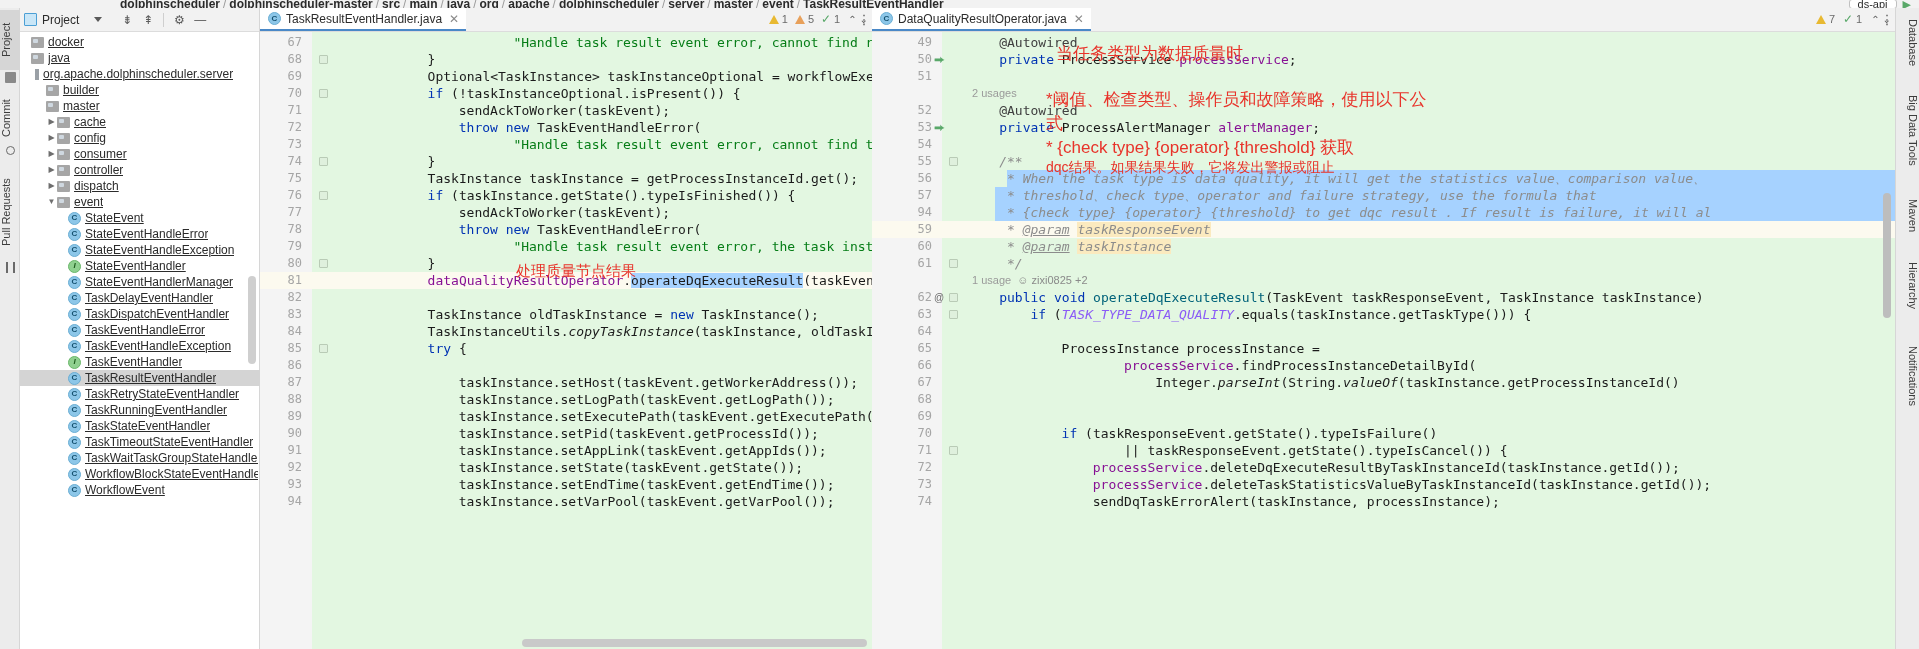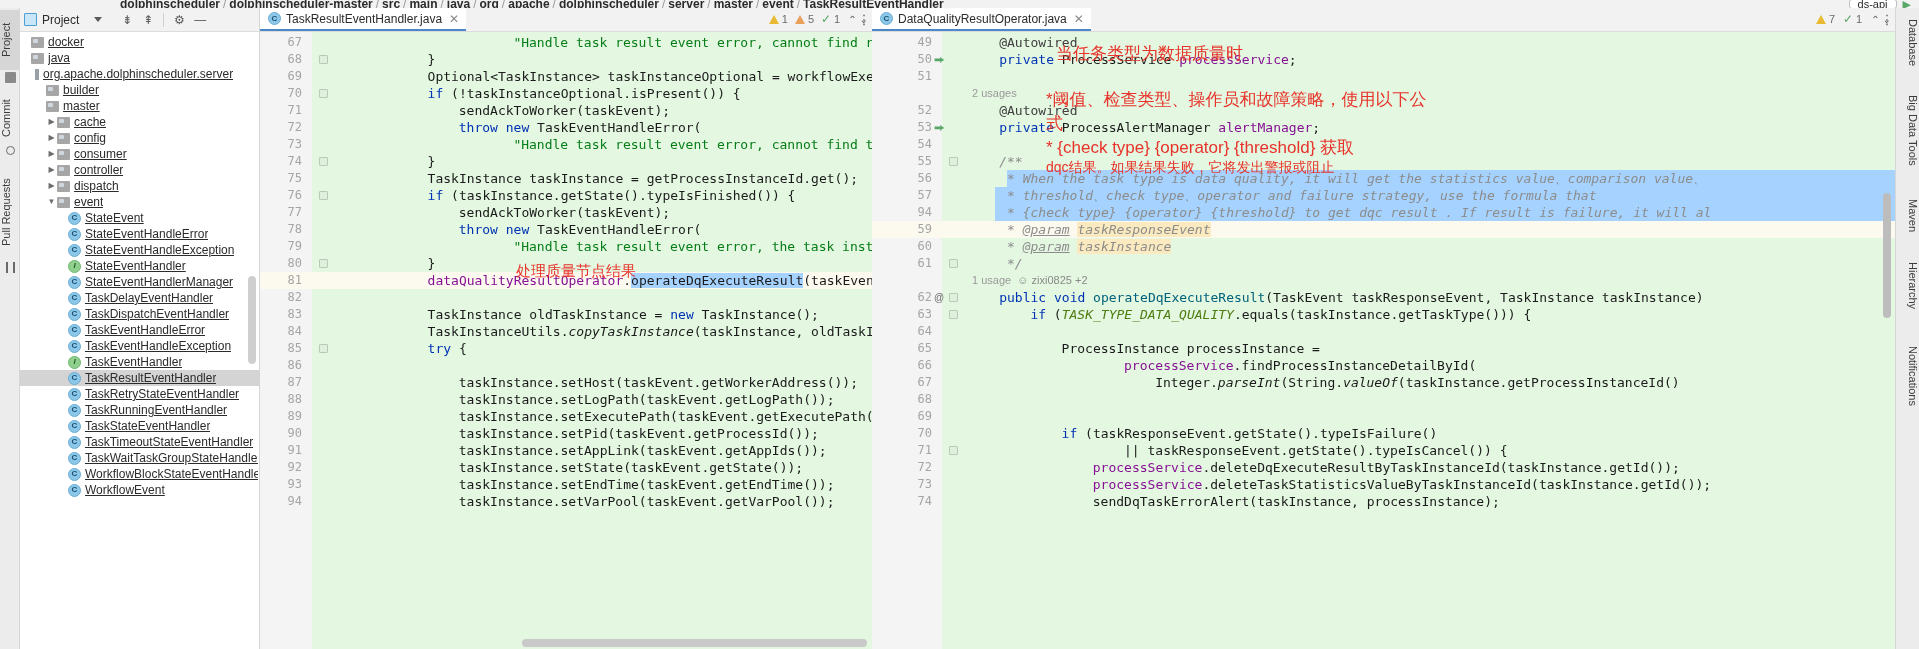--- a/index.html
+++ b/index.html
@@ -101,21 +101,21 @@
   }
   .rowbg { position:absolute; height:17px; }
 
   .k { color:#0033b3; }
   .s { color:#067d17; }
   .c { color:#8c8c8c; font-style:italic; }
   .fld { color:#871094; }
   .mth { color:#00627a; }
   .ital { font-style:italic; }
   .ann { color:#404040; }
-  .st { color:#4d7c0f; font-style:italic;}
+  .st { color:#8b5cf6; font-style:italic;}
 
   .sel-blue { background:#a6d2ff; }
   .caretline { background:#fcfaef; }
   .ident-hl { background:#fbeabf; }
   .usagehint { position:absolute; font-size:11px; color:#9a9a9a; height:17px; line-height:17px; white-space:nowrap;}
   .usagehint .au { color:#8a8a8a; }
 
   
   .redann {
     position:absolute; color:#e8332a; white-space:nowrap;

